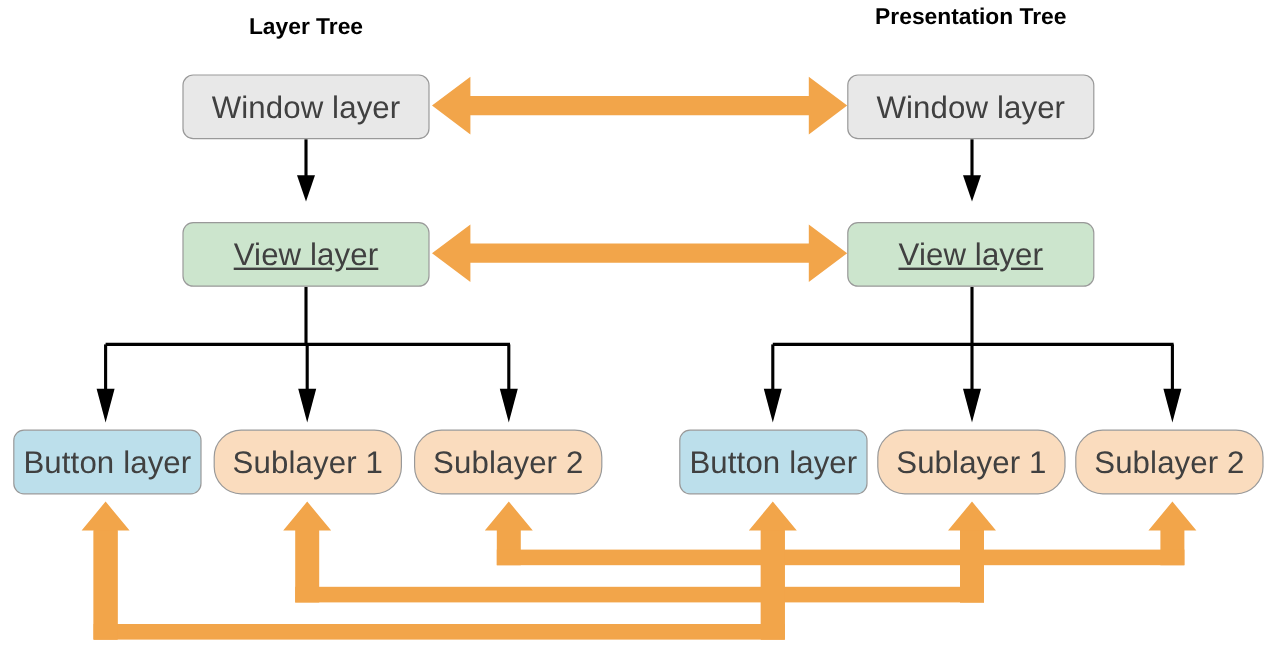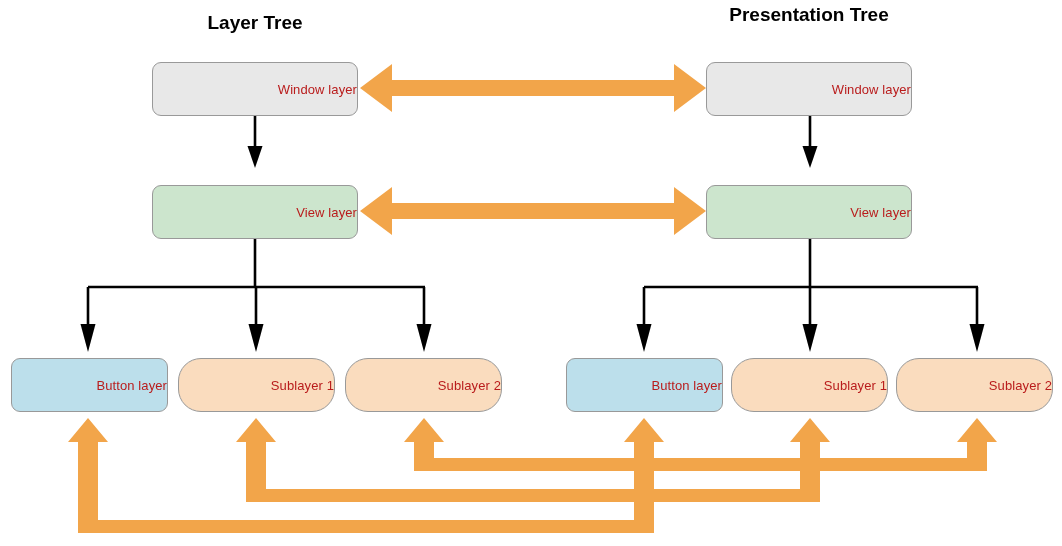--- a/index.html
+++ b/index.html
@@ -32,29 +32,29 @@
     white-space: nowrap;
     line-height: 22px;
   }
   .node {
     position: absolute;
     box-sizing: border-box;
     border: 1.4px solid #999999;
     border-radius: 9px;
     display: flex;
     align-items: center;
-    justify-content: flex-end;
+    justify-content: center;
     font-family: "Liberation Sans", sans-serif;
-    font-size: 13px;
-    color: #b91c1c;
+    font-size: 26px;
+    color: #404040;
     white-space: nowrap;
     letter-spacing: 0.1px;
   }
   .node-gray  { background: #e8e8e8; }
-  .node-green { background: #cce5cd; }
+  .node-green { background: #cce5cd; text-decoration: underline; }
   .node-blue  { background: #bcdfeb; }
   .node-peach { background: #fadcbe; border-radius: 23px; }
 </style>
 </head>
 <body>
 
 <div id="stage">
 
   <svg id="svg-layer" viewBox="0 0 1062 546">
 

